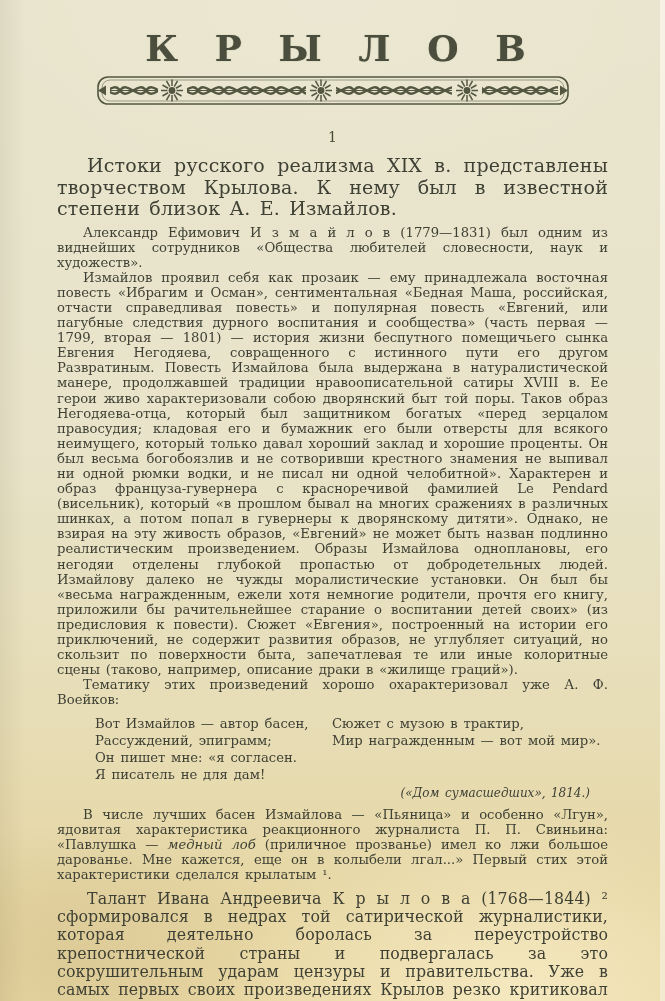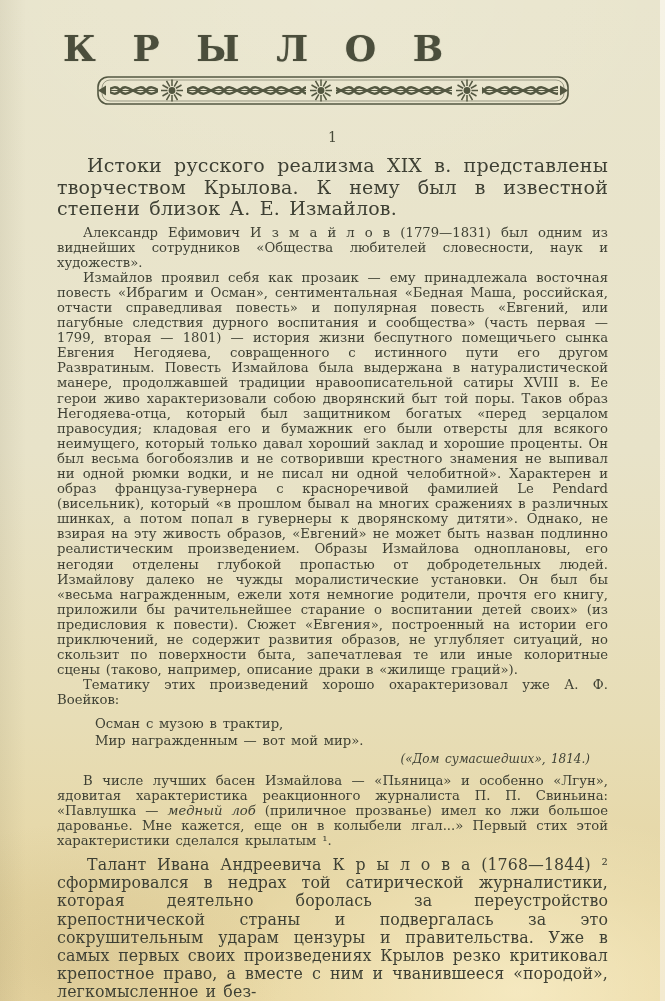--- a/index.html
+++ b/index.html
@@ -23,21 +23,21 @@
     position: absolute; top: 0; left: 0; width: 26px; height: 100%;
     background: linear-gradient(90deg, rgba(70,60,30,0.07), rgba(70,60,30,0));
     pointer-events: none;
   }
   .page-inner {
     position: absolute; top: 0; left: 0; right: 0;
     padding: 30px 57px 0 57px;
   }
   
   .chapter-title {
-    text-align: left;
+    text-align: center;
     font-size: 36px;
     font-weight: bold;
     letter-spacing: 1.02em;
     margin-right: -1.02em; 
     color: #4b4e3c;
     text-shadow: 0 0 1px rgba(75,78,60,0.55);
     line-height: 1;
     padding-left: 6px;
   }
   .ornament-wrap { text-align: center; margin-top: 6px; }
@@ -146,22 +146,28 @@
   <div class="section-number">1</div>
 
   <p class="para intro-para">Истоки русского реализма XIX в. представлены творчеством Крылова. К нему был в известной степени близок А. Е. Измайлов.</p>
 
   <div class="petit">
     <p class="para">Александр Ефимович И&nbsp;з&nbsp;м&nbsp;а&nbsp;й&nbsp;л&nbsp;о&nbsp;в (1779—1831) был одним из виднейших сотрудников «Общества любителей словесности, наук и художеств».</p>
     <p class="para">Измайлов проявил себя как прозаик — ему принадлежала восточная повесть «Ибрагим и Осман», сентиментальная «Бедная Маша, российская, отчасти справедливая повесть» и популярная повесть «Евгений, или пагубные следствия дурного воспитания и сообщества» (часть первая — 1799, вторая — 1801) — история жизни беспутного помещичьего сынка Евгения Негодяева, совращенного с истинного пути его другом Развратиным. Повесть Измайлова была выдержана в натуралистической манере, продолжавшей традиции нравоописательной сатиры XVIII в. Ее герои живо характеризовали собою дворянский быт той поры. Таков образ Негодяева-отца, который был защитником богатых «перед зерцалом правосудия; кладовая его и бумажник его были отверсты для всякого неимущего, который только давал хороший заклад и хорошие проценты. Он был весьма богобоязлив и не сотворивши крестного знамения не выпивал ни одной рюмки водки, и не писал ни одной челобитной». Характерен и образ француза-гувернера с красноречивой фамилией Le Pendard (висельник), который «в прошлом бывал на многих сражениях в различных шинках, а потом попал в гувернеры к дворянскому дитяти». Однако, не взирая на эту живость образов, «Евгений» не может быть назван подлинно реалистическим произведением. Образы Измайлова одноплановы, его негодяи отделены глубокой пропастью от добродетельных людей. Измайлову далеко не чужды моралистические установки. Он был бы «весьма награжденным, ежели хотя немногие родители, прочтя его книгу, приложили бы рачительнейшее старание о воспитании детей своих» (из предисловия к повести). Сюжет «Евгения», построенный на истории его приключений, не содержит развития образов, не углубляет ситуаций, но скользит по поверхности быта, запечатлевая те или иные колоритные сцены (таково, например, описание драки в «жилище граций»).</p>
     <p class="para">Тематику этих произведений хорошо охарактеризовал уже А. Ф. Воейков:</p>
 
     <div class="verse-block">
+      <div class="verse-col-left">
+        <div>Вот Измайлов — автор басен,</div>
+        <div>Рассуждений, эпиграмм;</div>
+        <div>Он пишет мне: «я согласен.</div>
+        <div>Я писатель не для дам!</div>
+      </div>
       <div class="verse-col-right">
-        <div>Осман с музою в трактир,</div>
+        <div>Сюжет с музою в трактир,</div>
         <div>Мир награжденным — вот мой мир».</div>
       </div>
     </div>
     <div class="verse-attribution">(«Дом сумасшедших», 1814.)</div>
 
     <p class="para"><span>В числе лучших басен Измайлова — «Пьяница» и особенно «Лгун», ядовитая характеристика реакционного журналиста П. П. Свиньина: «Павлушка — </span><span class="it">медный лоб</span><span> (приличное прозванье) имел ко лжи большое дарованье. Мне кажется, еще он в колыбели лгал...» Первый стих этой характеристики сделался крылатым ¹.</span></p>
   </div>
 
   <p class="para krylov-para">Талант Ивана Андреевича К&nbsp;р&nbsp;ы&nbsp;л&nbsp;о&nbsp;в&nbsp;а (1768—1844) ² сформировался в недрах той сатирической журналистики, которая деятельно боролась за переустройство крепостнической страны и подвергалась за это сокрушительным ударам цензуры и правительства. Уже в самых первых своих произведениях Крылов резко критиковал крепостное право, а вместе с ним и чванившееся «породой», легкомысленное и без-</p>
 

